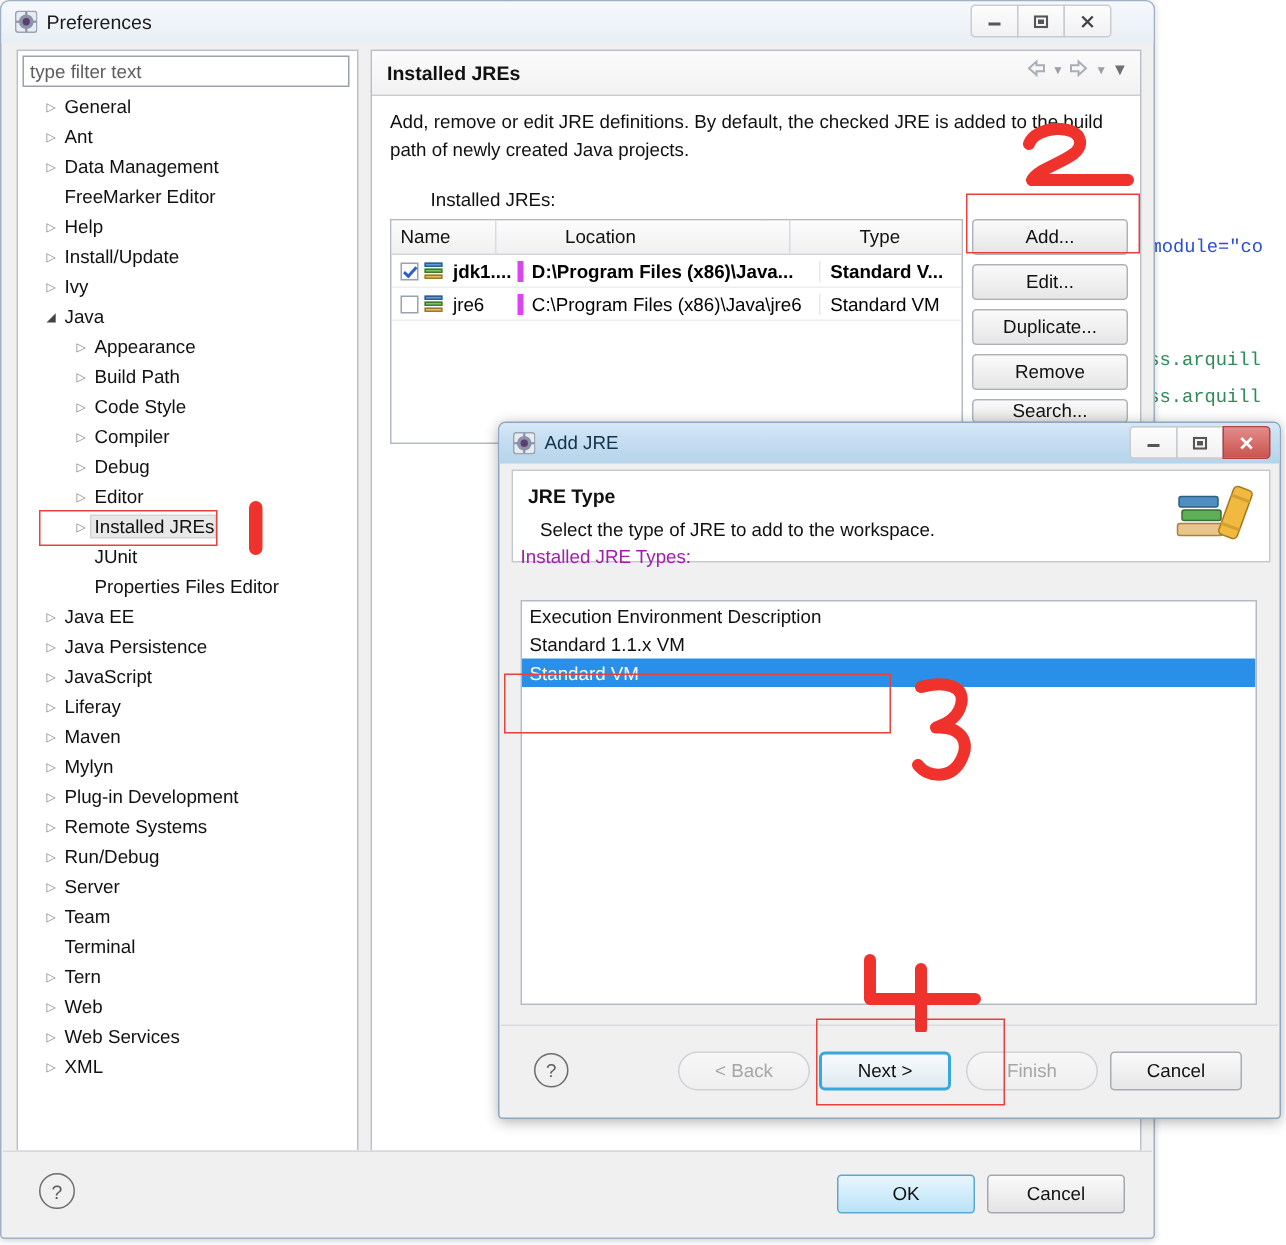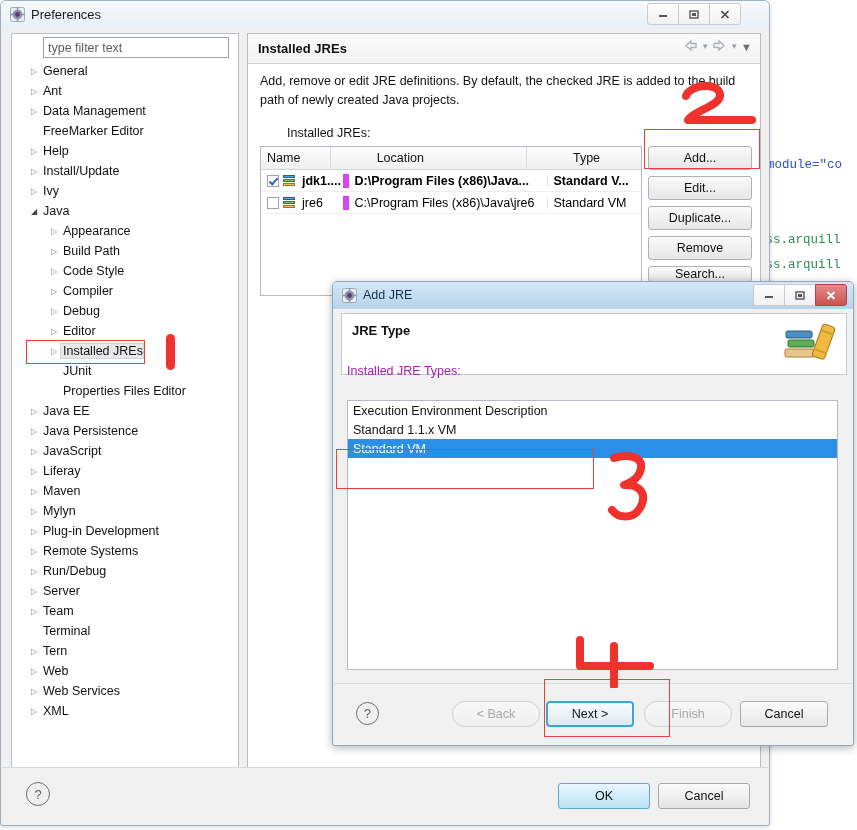--- a/index.html
+++ b/index.html
@@ -64,29 +64,28 @@
   
   #tree-panel {
     position:absolute; left: 10px; top: 32px;
     width: 228px; height: 735px;
     background:#ffffff;
     border:1px solid #b9bec7;
     box-sizing:border-box;
   }
   #filter-box {
     position:absolute; left: 14px; top: 36px;
-    width: 186px; height: 21px;
+    width: 218px; height: 21px;
     background:#ffffff;
     border: 1px solid #9aa2ad;
     box-sizing:border-box;
     font-size: 12.5px;
     color: #555;
     padding: 2px 4px;
     font-family:"Liberation Sans", sans-serif;
-    margin-left:28px;
   }
   #filter-box::placeholder { color:#5d5d5d; }
   #tree-list {
     position:absolute; left: 12px; top: 60px;
     width: 224px; height: 700px;
     overflow:hidden;
   }
   .tree-row {
     display:flex; align-items:center;
     height: 20px;
@@ -174,21 +173,21 @@
     display:flex; height: 21px; align-items:center;
     font-size: 12.5px;
     border-bottom: 1px solid #eeeeee;
   }
   .td {
     display:flex; align-items:center;
     padding-left: 6px;
     box-sizing:border-box;
     overflow:hidden; white-space:nowrap;
   }
-  .td.c1 { width: 88px; border-right:6px solid #d946ef;}
+  .td.c1 { width: 88px; border-right:4px solid #d946ef;}
   .td.c2 { width: 200px; border-right:1px solid #e6e9ec;}
   .td.c3 { width: 94px; }
   .tbl-row.bold { font-weight: bold; }
   .ckbox {
     width: 12px; height: 12px; flex:0 0 12px;
     border:1px solid #9aa2ad; background:#fff;
     margin-right: 4px; position:relative;
     box-sizing:border-box;
   }
   .ckbox.checked::after {
@@ -610,20 +609,21 @@
         <div class="titlebtn close red">
           <svg width="12" height="11" viewBox="0 0 12 11">
             <path d="M2.5 2 L9.5 9 M9.5 2 L2.5 9" stroke="#ffffff" stroke-width="1.8"></path>
           </svg>
         </div>
       </div>
     </div>
 
     <div id="addjre-banner">
       <div id="banner-title">JRE Type</div>
+      <div id="banner-sub">Select the type of JRE to add to the workspace.</div>
       <svg id="banner-img" viewBox="0 0 56 50">
         <rect x="4" y="12" width="26" height="7" rx="1.5" fill="#4e8fc0" stroke="#2c5d85"></rect>
         <rect x="6" y="21" width="26" height="7" rx="1.5" fill="#5fae58" stroke="#356f31"></rect>
         <rect x="3" y="30" width="30" height="8" rx="1.5" fill="#e8c58a" stroke="#a8813a"></rect>
         <g transform="rotate(20 42 26)">
           <rect x="34" y="6" width="13" height="34" rx="3" fill="#f0b93f" stroke="#a8761b"></rect>
           <rect x="34" y="12" width="13" height="2" fill="#d59f2d"></rect>
           <rect x="34" y="32" width="13" height="2" fill="#d59f2d"></rect>
         </g>
       </svg>

